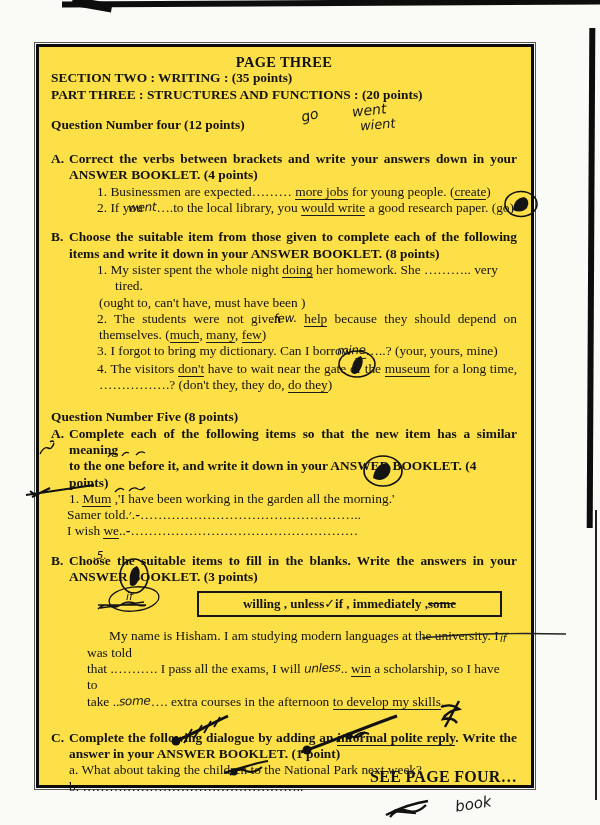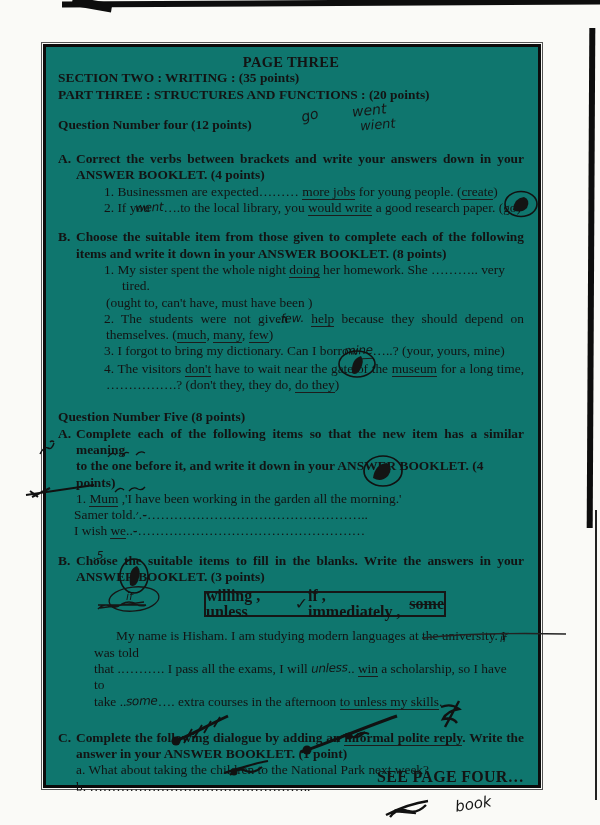--- a/index.html
+++ b/index.html
@@ -9,44 +9,44 @@
     font-family:"Liberation Serif", serif;
     color:#131313;
   }
   
   .scan-top-bar{position:absolute;left:62px;top:0;width:540px;height:6px;background:#0d0d0d;transform:rotate(-.3deg);}
   .scan-top-blob{position:absolute;left:72px;top:0;width:40px;height:9px;background:#0d0d0d;transform:rotate(10deg);}
   .scan-right-thick{position:absolute;left:588px;top:28px;width:6px;height:500px;background:#0d0d0d;transform:rotate(.3deg);}
   .scan-right-thin{position:absolute;left:595px;top:510px;width:2px;height:290px;background:#222;}
   
   .page-frame{
-    position:absolute;left:43px;top:44px;width:498px;height:744px;
-    background:#0f766e;border:3px solid #0b0b0b;outline:1px solid #555;outline-offset:1px;
+    position:absolute;left:36px;top:44px;width:498px;height:744px;
+    background:#fde047;border:3px solid #0b0b0b;outline:1px solid #555;outline-offset:1px;
     box-sizing:border-box;
   }
   .content{position:relative;padding:7px 14px 0 12px;font-size:13.4px;line-height:16.3px;}
   .bold{font-weight:bold;}
   .center{text-align:center;}
   .title{font-size:14.5px;letter-spacing:.3px;}
   .hblock{display:flex;margin-top:0;}
   .hmark{width:18px;flex:none;font-weight:bold;}
   .htext{flex:1;font-weight:bold;}
   .jl{text-align:justify;text-align-last:justify;}
   .item{margin-left:46px;padding-left:18px;text-indent:-18px;}
   .cont{margin-left:30px;padding-left:18px;}
   .q5item{margin-left:18px;}
   .q5cont{margin-left:8px;padding-left:8px;}
   .u{border-bottom:1.3px solid #1c1c1c;}
   .hw{font-family:"DejaVu Sans", sans-serif;font-style:italic;font-size:12px;display:inline-block;transform:rotate(-2deg);position:relative;top:-1px;letter-spacing:-.3px;}
   .strike{text-decoration:line-through;}
   .mark{font-weight:normal;}
   .wordbox{
-    margin:6px 0 0 146px;width:242px;height:26px;border:2px solid #161616;
+    margin:6px 0 0 146px;width:305px;height:26px;border:2px solid #161616;
     display:flex;align-items:center;justify-content:center;
-    font-weight:bold;font-size:16px;box-sizing:border-box;
+    font-weight:bold;font-size:13px;box-sizing:border-box;
   }
   .para{margin:11px 16px 0 36px;}
   .para .ind{text-indent:22px;}
   .footer{position:absolute;right:14px;bottom:10px;font-weight:bold;font-size:16px;letter-spacing:.3px;}
   
   .hw-abs{position:absolute;font-family:"DejaVu Sans", sans-serif;font-style:italic;color:#161616;white-space:nowrap;}
   .pen{position:absolute;}
   .gap-a{margin-top:14px;}
   .gap-b{margin-top:18px;}
   .gap-c{margin-top:13px;}
@@ -117,21 +117,21 @@
     </div>
     <div class="wordbox">
         <span>willing , unless </span>
         <span class="mark">✓</span>
         <span>if , immediately , </span>
         <span class="strike">some</span>
       </div>
     <div class="para">
       <div class="ind"><span>My name is Hisham.  I am studying modern languages at the university. I was told</span></div>
       <div><span>that .………. I pass all the exams, I will </span><span class="hw">unless</span><span>.. </span><span class="u">win</span><span> a scholarship, so I have to</span></div>
-      <div><span>take ..</span><span class="hw">some</span><span>…. extra courses in the afternoon </span><span class="u">to unless my skills</span><span>.</span></div>
+      <div><span>take ..</span><span class="hw">some</span><span>…. extra courses in the afternoon </span><span class="u">to develop my skills</span><span>.</span></div>
     </div>
 
     <div class="hblock gap-e">
       <div class="hmark">C.</div>
       <div class="htext">
         <div class="jl"><span>Complete the following dialogue by adding an </span><span class="u">informal polite reply</span><span>. Write the</span></div>
         <div>answer in your ANSWER BOOKLET. (1 point)</div>
       </div>
     </div>
     <div class="cont" style="margin-left:18px;padding-left:0;">a. What about taking the children to the National Park next week?</div>

